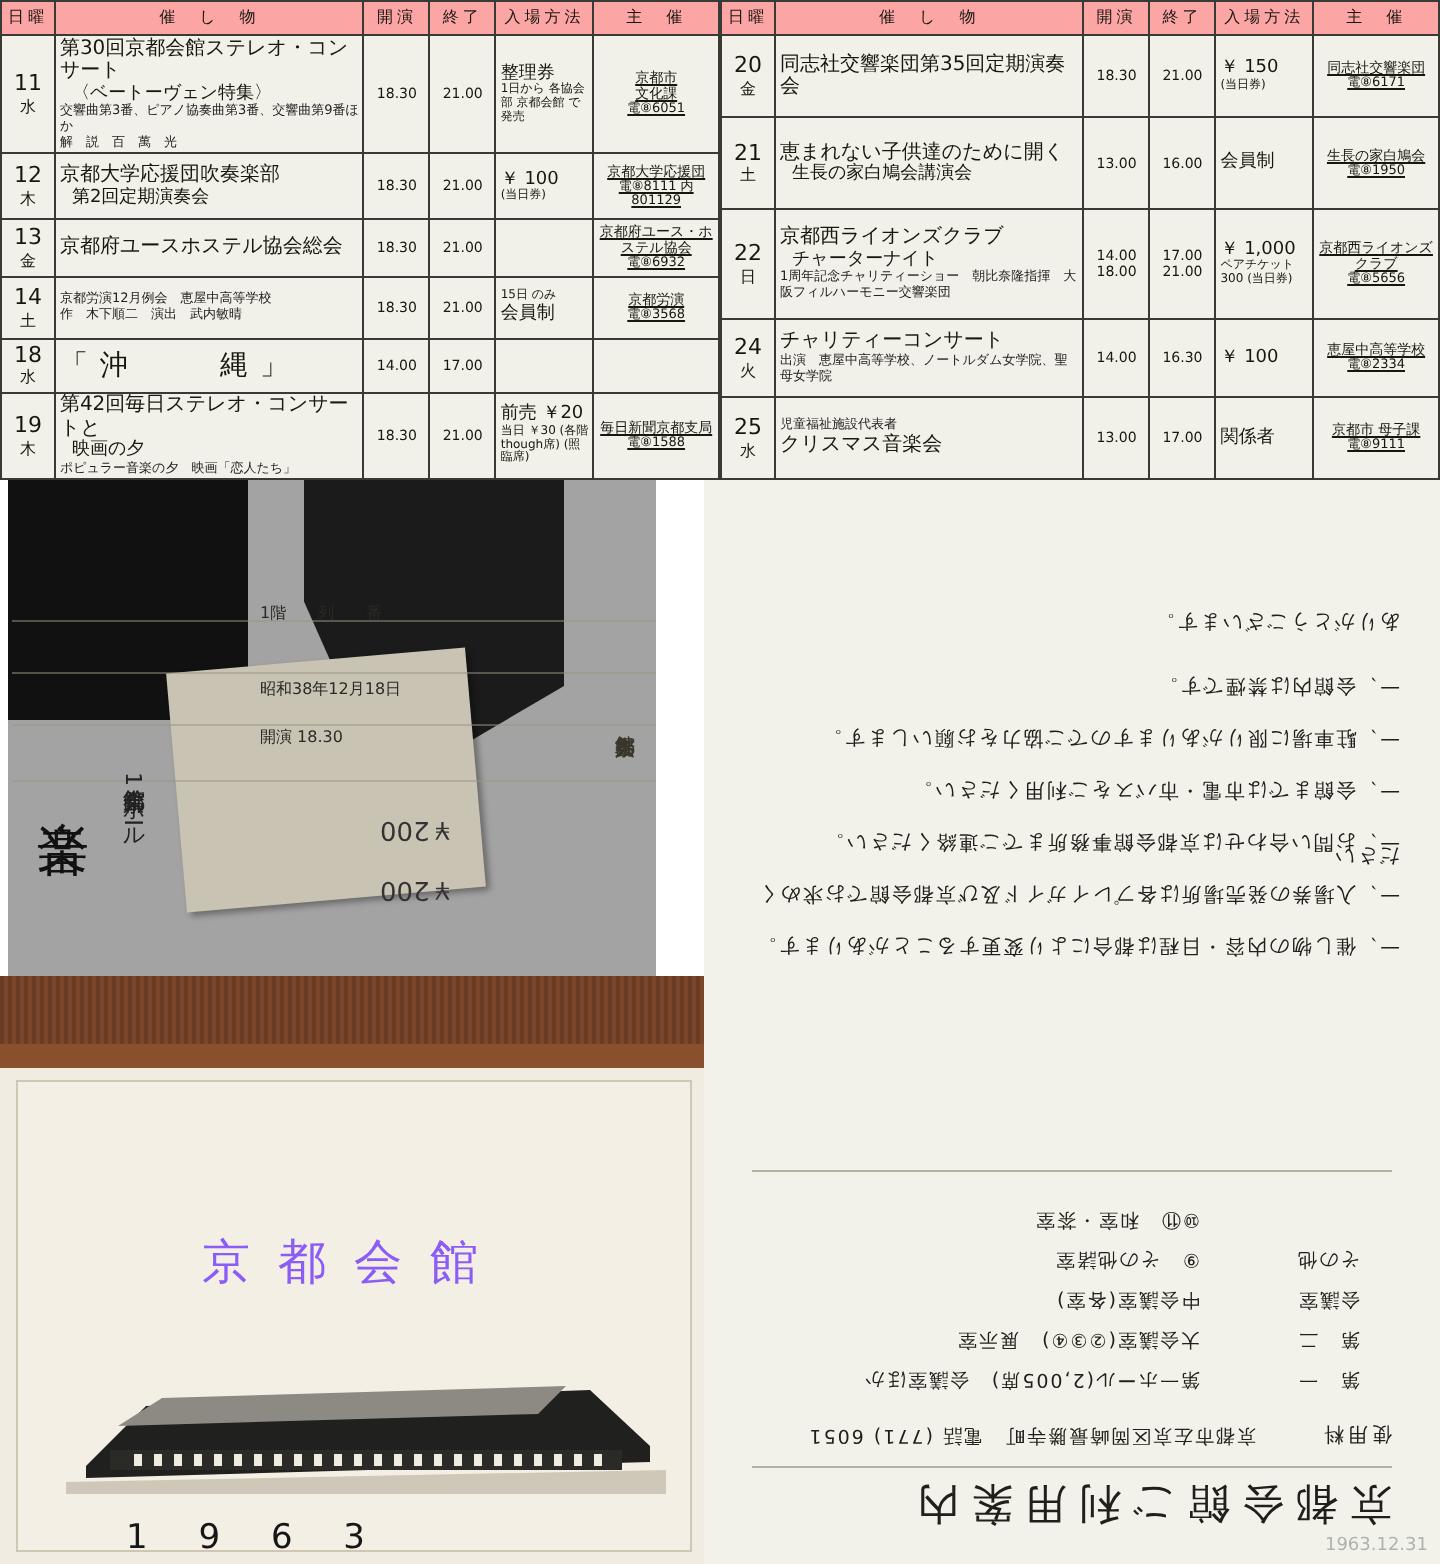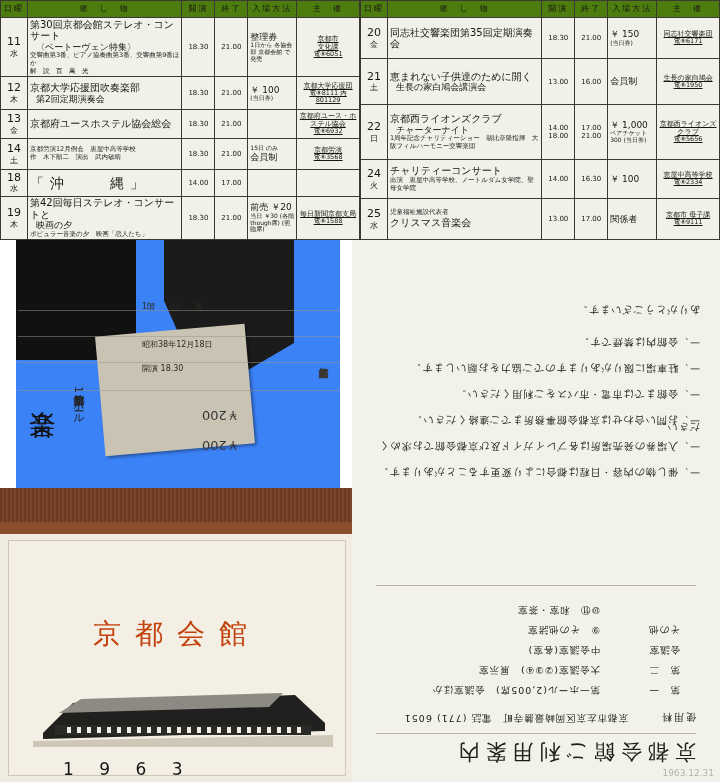--- a/index.html
+++ b/index.html
@@ -12,21 +12,21 @@
   
   .sched{position:absolute;top:0;left:0;width:720px;height:240px;background:#efefe7;}
   .sched .col{position:absolute;top:0;height:240px;background:#f2f1e9;}
   .colL{left:0;width:360px;border-right:2px solid #8a8a80;}
   .colR{left:360px;width:360px;}
 
   table.tbl{border-collapse:collapse;width:100%;height:100%;
             font-family:"DejaVu Sans","Liberation Sans",sans-serif;}
   table.tbl th,table.tbl td{border:1px solid #3a3a35;padding:0 2px;
             font-size:7px;line-height:1.15;vertical-align:middle;color:#17170f;}
-  table.tbl thead th{font-size:8px;height:16px;background:#4d7c0f;letter-spacing:2px;font-weight:normal;}
+  table.tbl thead th{font-size:8px;height:16px;background:#fca5a5;letter-spacing:2px;font-weight:normal;}
   td.dcell{width:22px;text-align:center;font-size:9px;line-height:1.05;}
   td.dcell .dn{font-size:11px;display:block;}
   td.dcell .dw{font-size:8px;display:block;}
   td.title{width:150px;text-align:left;font-size:9px;}
   td.title .t1{display:block;font-size:10px;}
   td.title .t2{display:block;font-size:9px;padding-left:6px;}
   td.title .t3{display:block;font-size:6.5px;color:#222;line-height:1.2;}
   td.tm{width:28px;text-align:center;font-size:8.5px;}
   td.adm{width:44px;font-size:7px;line-height:1.15;}
   td.adm .big{font-size:9px;display:block;}
@@ -35,40 +35,40 @@
   td.org .tel{font-size:6.5px;display:block;}
 
   
   .bleedtop{position:absolute;top:0;left:0;width:720px;height:8px;
             background:linear-gradient(#e9e7dd,#f2f1e9);opacity:.8;}
 
   
   .lower{position:absolute;top:240px;left:0;width:720px;height:542px;background:#ffffff;}
 
   
-  .stub{position:absolute;left:16px;top:0;width:324px;height:248px;background:#3b82f6;overflow:hidden;}
+  .stub{position:absolute;left:4px;top:0;width:324px;height:248px;background:#a3a3a3;overflow:hidden;}
   .stub .dark{position:absolute;left:0;top:0;width:120px;height:120px;background:#111;}
   .stub .dark2{position:absolute;left:148px;top:0;width:130px;height:132px;background:#1b1b1b;
                 clip-path:polygon(0 0,100% 0,100% 78%,62% 100%,18% 86%,0 46%);}
   .stub .paperflap{position:absolute;left:84px;top:90px;width:150px;height:120px;background:#c9c3b3;
                    transform:rotate(-5deg);box-shadow:2px 2px 3px rgba(0,0,0,.35);}
   .stub .vert{position:absolute;writing-mode:vertical-rl;font-size:12px;color:#1a1a1a;}
   .stubtxt{position:absolute;color:#2a2a25;font-size:8px;line-height:1.25;}
   .stubnum{position:absolute;font-size:13px;color:#333;transform:rotate(180deg);}
   .stub .wline{position:absolute;left:2px;width:348px;height:1px;background:#9a9384;opacity:.5;}
 
   
   .cover{position:absolute;left:0;top:248px;width:352px;height:294px;background:#f1ece1;}
   .cover .band{position:absolute;left:0;top:0;width:352px;height:34px;
                background:repeating-linear-gradient(90deg,#6b3b23,#6b3b23 2px,#7a4529 2px,#7a4529 4px);}
   .cover .band2{position:absolute;left:0;top:34px;width:352px;height:12px;background:#8a4f2d;}
   .cover .inner{position:absolute;left:8px;top:52px;width:336px;height:234px;background:#f4efe4;
                 border:1px solid #cfc6b4;}
   .cover .hall{position:absolute;left:50%;top:74px;transform:translateX(-50%);
-               font-size:28px;letter-spacing:14px;color:#c2410c;white-space:nowrap;
+               font-size:24px;letter-spacing:14px;color:#8b5cf6;white-space:nowrap;
                font-family:"DejaVu Sans","Liberation Sans",sans-serif;}
   .cover .bldg{position:absolute;left:24px;top:132px;width:300px;height:74px;}
   .cover .year{position:absolute;left:54px;top:218px;font-size:17px;letter-spacing:10px;color:#161616;}
   .cover .guide{position:absolute;left:158px;top:240px;font-size:15px;letter-spacing:4px;color:#161616;}
 
   
   .back{position:absolute;left:352px;top:0;width:368px;height:542px;background:#f3f2ea;overflow:hidden;}
   .backrot{position:absolute;inset:0;transform:rotate(180deg);}
   .bk{position:absolute;color:#20201a;font-family:"DejaVu Sans","Liberation Sans",sans-serif;}
   .ghost{position:absolute;color:#b9c3bd;opacity:.55;font-size:8px;}

